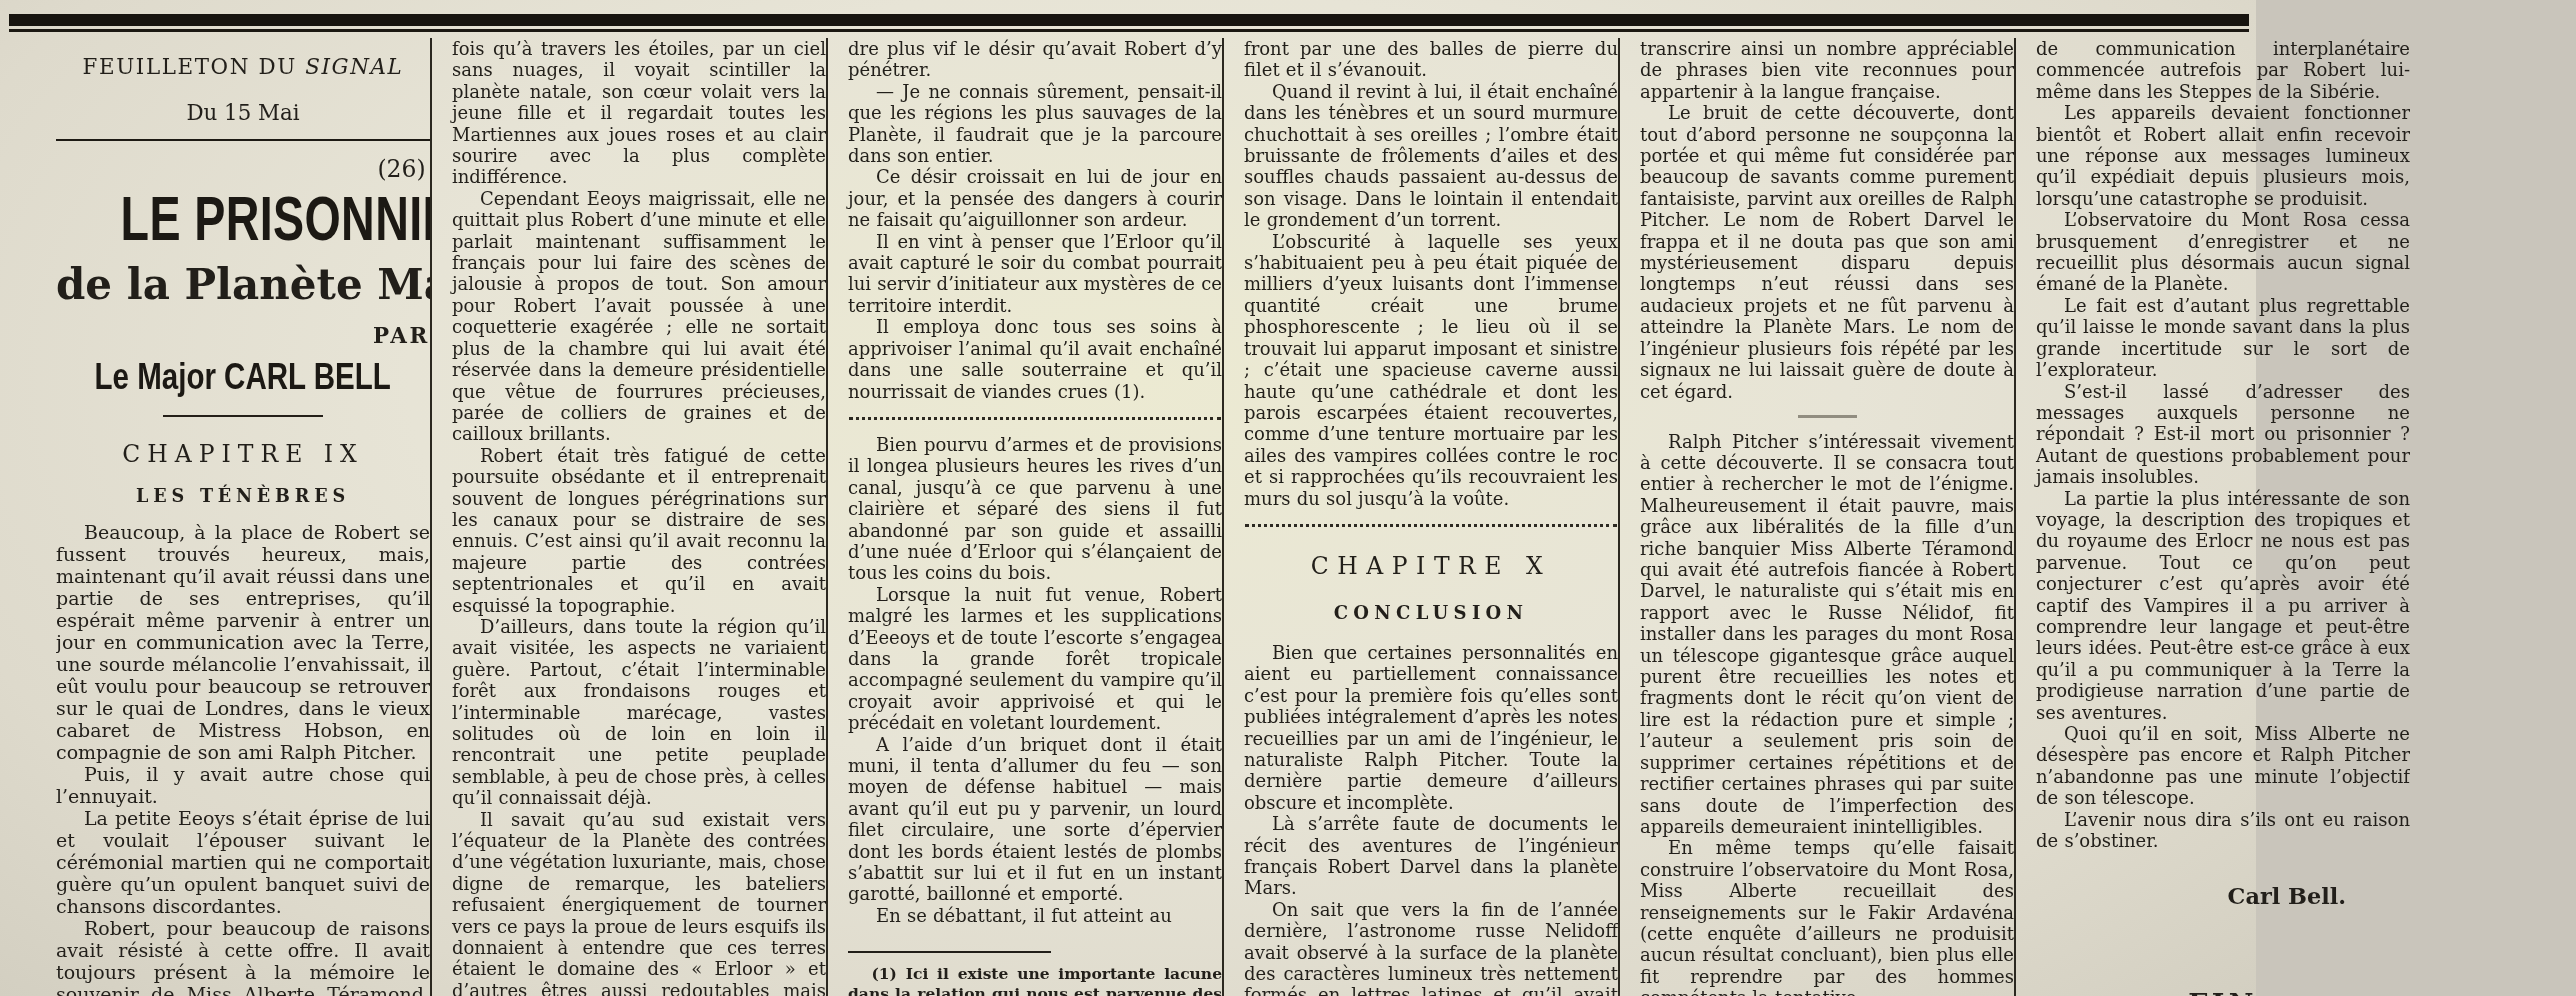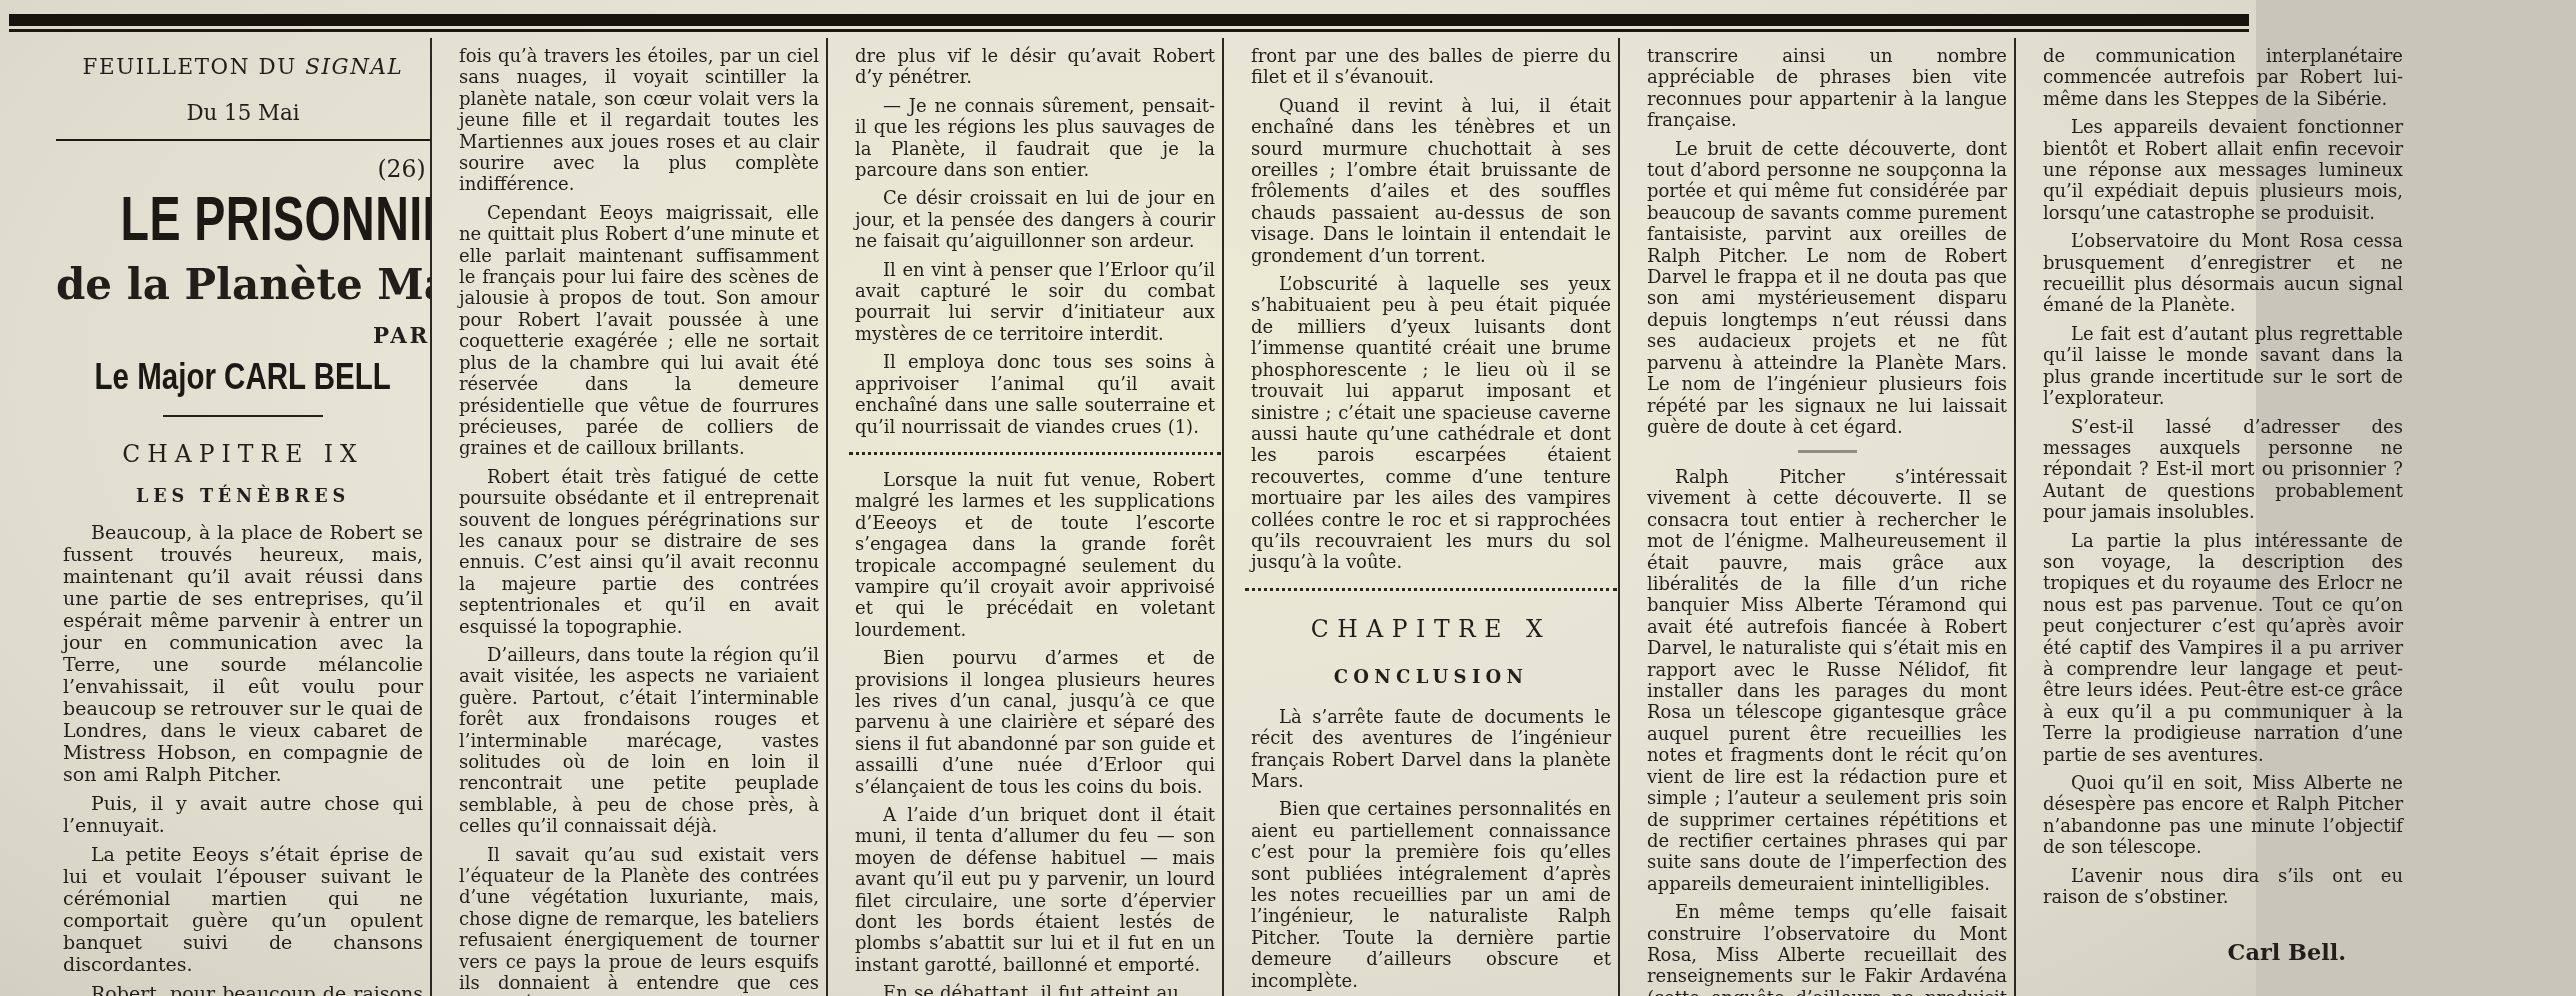--- a/index.html
+++ b/index.html
@@ -44,21 +44,21 @@
     font-size:36px; line-height:1.05; transform:scaleX(.82); transform-origin:50% 50%;
     white-space:nowrap; color:#1c1914;
   }
   .title-rule { width:160px; height:2.7px; background:#241f18; margin:19px auto 0; }
   .chapter9-heading { margin-top:22.4px; text-align:center; font-size:23.5px; letter-spacing:7px; }
   .chapter9-subheading { margin-top:17px; text-align:center; font-size:17.6px; letter-spacing:4.8px; font-weight:bold; }
   .col-1 .col-items { margin-top:15px; }
 
   
   .para {
-    margin:7px; font-size:18px; line-height:21.4px;
+    margin:0; font-size:18px; line-height:21.4px;
     text-align:justify; text-indent:28px; hyphens:auto; word-spacing:0.5px;
   }
   .col-1 .para { font-size:19px; line-height:22px; }
   .para.noindent { text-indent:0; }
 
   .dots-sep { height:0; border-bottom:3.7px dotted #2c2921; margin:15px 1.1px 14px; }
   .dash-sep { width:59px; height:2.7px; background:#45413655; background-color:#4a463a; opacity:.55; margin:13px auto; }
 
   .chapter-heading { margin:24.6px 0 0; text-align:center; font-size:23.5px; letter-spacing:8.5px; font-weight:normal; }
   .chapter-subheading { margin:22.4px 0 19px; text-align:center; font-size:18px; letter-spacing:5.3px; font-weight:bold; }
@@ -117,41 +117,41 @@
     </div>
 
     <div class="col col-3">
       <div class="col-items">
           <p class="para noindent">dre plus vif le désir qu’avait Robert d’y pénétrer.</p>
           <p class="para">— Je ne connais sûrement, pensait-il que les régions les plus sauvages de la Planète, il faudrait que je la parcoure dans son entier.</p>
           <p class="para">Ce désir croissait en lui de jour en jour, et la pensée des dangers à courir ne faisait qu’aiguillonner son ardeur.</p>
           <p class="para">Il en vint à penser que l’Erloor qu’il avait capturé le soir du combat pourrait lui servir d’initiateur aux mystères de ce territoire interdit.</p>
           <p class="para">Il employa donc tous ses soins à apprivoiser l’animal qu’il avait enchaîné dans une salle souterraine et qu’il nourrissait de viandes crues (1).</p>
           <div class="dots-sep"></div>
+          <p class="para">Bien pourvu d’armes et de provisions il longea plusieurs heures les rives d’un canal, jusqu’à ce que parvenu à une clairière et séparé des siens il fut abandonné par son guide et assailli d’une nuée d’Erloor qui s’élançaient de tous les coins du bois.</p>
           <p class="para">Lorsque la nuit fut venue, Robert malgré les larmes et les supplications d’Eeeoys et de toute l’escorte s’engagea dans la grande forêt tropicale accompagné seulement du vampire qu’il croyait avoir apprivoisé et qui le précédait en voletant lourdement.</p>
-          <p class="para">Bien pourvu d’armes et de provisions il longea plusieurs heures les rives d’un canal, jusqu’à ce que parvenu à une clairière et séparé des siens il fut abandonné par son guide et assailli d’une nuée d’Erloor qui s’élançaient de tous les coins du bois.</p>
           <p class="para">A l’aide d’un briquet dont il était muni, il tenta d’allumer du feu — son moyen de défense habituel — mais avant qu’il eut pu y parvenir, un lourd filet circulaire, une sorte d’épervier dont les bords étaient lestés de plombs s’abattit sur lui et il fut en un instant garotté, baillonné et emporté.</p>
           <p class="para">En se débattant, il fut atteint au</p>
           <div class="footnote">
             <div class="footnote-rule"></div>
             <p>(1) Ici il existe une importante lacune dans la relation qui nous est parvenue des aventures de M. Robert Darvel.</p>
           </div>
         </div>
     </div>
 
     <div class="col col-4">
       <div class="col-items">
           <p class="para noindent">front par une des balles de pierre du filet et il s’évanouit.</p>
           <p class="para">Quand il revint à lui, il était enchaîné dans les ténèbres et un sourd murmure chuchottait à ses oreilles ; l’ombre était bruissante de frôlements d’ailes et des souffles chauds passaient au-dessus de son visage. Dans le lointain il entendait le grondement d’un torrent.</p>
           <p class="para">L’obscurité à laquelle ses yeux s’habituaient peu à peu était piquée de milliers d’yeux luisants dont l’immense quantité créait une brume phosphorescente ; le lieu où il se trouvait lui apparut imposant et sinistre ; c’était une spacieuse caverne aussi haute qu’une cathédrale et dont les parois escarpées étaient recouvertes, comme d’une tenture mortuaire par les ailes des vampires collées contre le roc et si rapprochées qu’ils recouvraient les murs du sol jusqu’à la voûte.</p>
           <div class="dots-sep"></div>
           <div class="chapter-heading">CHAPITRE X</div>
           <div class="chapter-subheading">CONCLUSION</div>
+          <p class="para">Bien que certaines personnalités en aient eu partiellement connaissance c’est pour la première fois qu’elles sont publiées intégralement d’après les notes recueillies par un ami de l’ingénieur, le naturaliste Ralph Pitcher. Toute la dernière partie demeure d’ailleurs obscure et incomplète.</p>
           <p class="para">Là s’arrête faute de documents le récit des aventures de l’ingénieur français Robert Darvel dans la planète Mars.</p>
-          <p class="para">Bien que certaines personnalités en aient eu partiellement connaissance c’est pour la première fois qu’elles sont publiées intégralement d’après les notes recueillies par un ami de l’ingénieur, le naturaliste Ralph Pitcher. Toute la dernière partie demeure d’ailleurs obscure et incomplète.</p>
           <p class="para">On sait que vers la fin de l’année dernière, l’astronome russe Nelidoff avait observé à la surface de la planète des caractères lumineux très nettement formés en lettres latines et qu’il avait pu</p>
         </div>
     </div>
 
     <div class="col col-5">
       <div class="col-items">
           <p class="para noindent">transcrire ainsi un nombre appréciable de phrases bien vite reconnues pour appartenir à la langue française.</p>
           <p class="para">Le bruit de cette découverte, dont tout d’abord personne ne soupçonna la portée et qui même fut considérée par beaucoup de savants comme purement fantaisiste, parvint aux oreilles de Ralph Pitcher. Le nom de Robert Darvel le frappa et il ne douta pas que son ami mystérieusement disparu depuis longtemps n’eut réussi dans ses audacieux projets et ne fût parvenu à atteindre la Planète Mars. Le nom de l’ingénieur plusieurs fois répété par les signaux ne lui laissait guère de doute à cet égard.</p>
           <div class="dash-sep"></div>
           <p class="para">Ralph Pitcher s’intéressait vivement à cette découverte. Il se consacra tout entier à rechercher le mot de l’énigme. Malheureusement il était pauvre, mais grâce aux libéralités de la fille d’un riche banquier Miss Alberte Téramond qui avait été autrefois fiancée à Robert Darvel, le naturaliste qui s’était mis en rapport avec le Russe Nélidof, fit installer dans les parages du mont Rosa un télescope gigantesque grâce auquel purent être recueillies les notes et fragments dont le récit qu’on vient de lire est la rédaction pure et simple ; l’auteur a seulement pris soin de supprimer certaines répétitions et de rectifier certaines phrases qui par suite sans doute de l’imperfection des appareils demeuraient inintelligibles.</p>

